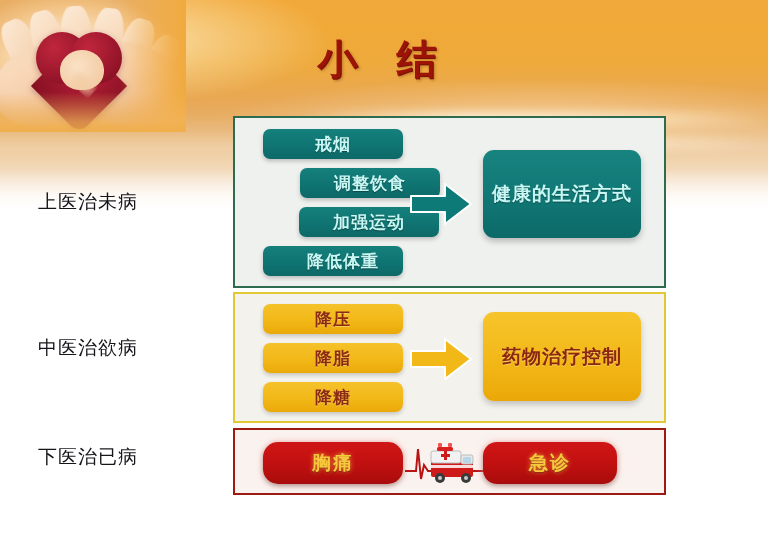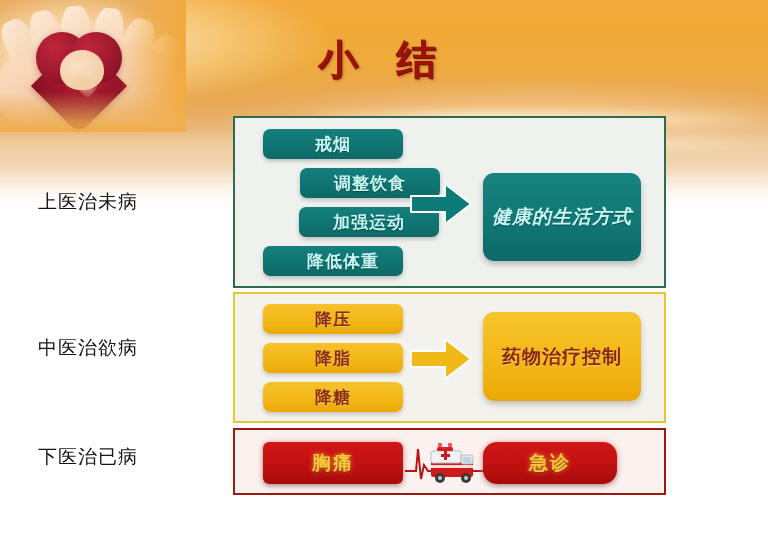--- a/index.html
+++ b/index.html
@@ -148,21 +148,21 @@
     position: absolute; left: 0; top: 92px; width: 186px; height: 46px;
     background: linear-gradient(to bottom, rgba(245,200,140,0), rgba(242,180,90,.75) 65%, rgba(240,172,66,.95));
   }
 
   
   .title {
     position: absolute;
     left: 0; top: 32px;
     width: 768px;
     text-align: center;
-    font-family: Liberation Serif, serif;
+    font-family: Liberation Sans, sans-serif;
     font-size: 40px;
     font-weight: bold;
     letter-spacing: 14px;
     color: #9c1408;
     text-shadow: 1px 1px 0 #7d0f05, 2px 2px 3px rgba(90,20,5,.35);
   }
 
   
   .row-label {
     position: absolute;
@@ -232,21 +232,21 @@
   
   #yel-pill-0 { top: 10px; }
   #yel-pill-1 { top: 49px; }
   #yel-pill-2 { top: 88px; border-radius: 8px; }
 
   
   .pill-red-left {
     position: absolute;
     left: 28px; top: 12px;
     width: 140px; height: 42px;
-    border-radius: 6px;
+    border-radius: 15px;
   }
   .pill-red-right {
     position: absolute;
     left: 248px; top: 12px;
     width: 134px; height: 42px;
     border-radius: 14px;
   }
   .pill-red-left, .pill-red-right {
     display: flex; align-items: center; justify-content: center;
     font-family: "DejaVu Sans", "Liberation Sans", sans-serif;
@@ -269,26 +269,25 @@
   
   .result {
     position: absolute;
     display: flex; align-items: center; justify-content: center;
     font-family: "DejaVu Sans", "Liberation Sans", sans-serif;
     font-size: 19px; font-weight: bold; letter-spacing: 1px;
     white-space: nowrap;
     border-radius: 11px;
   }
   #result-teal {
-    left: 248px; top: 55px; width: 158px; height: 88px;
+    left: 248px; top: 32px; width: 158px; height: 88px;
     background: linear-gradient(to bottom, #17837f 0%, #107775 55%, #0c6a68 100%);
     color: #c8f6f3;
     box-shadow: 0 3px 6px rgba(0,0,0,.27), 0 0 6px rgba(255,255,255,.85);
     text-shadow: 0 1px 1px rgba(0,0,0,.35);
-    font-style: italic;
   }
   #result-yellow {
     left: 248px; top: 18px; width: 158px; height: 89px;
     background: linear-gradient(to bottom, #f6c42b 0%, #f2b818 55%, #eaa808 100%);
     color: #8a2612;
     box-shadow: 0 3px 6px rgba(0,0,0,.24), 0 0 6px rgba(255,255,255,.85);
     text-shadow: 0 1px 0 rgba(255,238,180,.45);
   }
 
   

